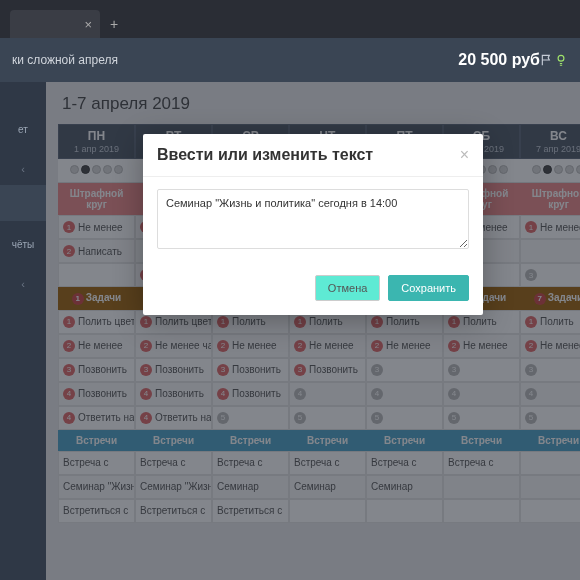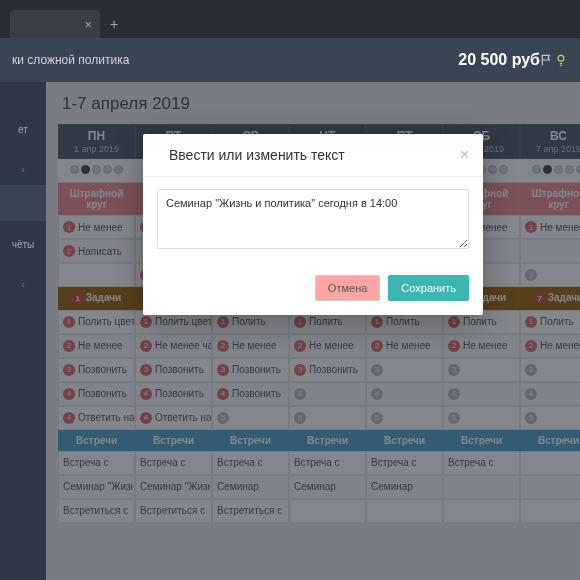--- a/index.html
+++ b/index.html
@@ -45,40 +45,40 @@
   .cell { background: #fff; padding: 5px 4px; border: 1px solid #e5e5e5; color: #555; display:flex; align-items:center; gap:3px; white-space:nowrap; overflow:hidden; font-size:10px; min-height:24px;}
   .cell.alt { background:#f8f8f8; }
   .badge { display:inline-flex; width:12px; height:12px; border-radius:50%; background:#e06666; color:#fff; font-size:8px; align-items:center; justify-content:center; flex-shrink:0;}
   .badge.gray { background:#bbb; }
   .sectbadge { display:inline-flex; width:12px;height:12px;border-radius:50%;background:#c44;color:#fff;font-size:8px;align-items:center;justify-content:center;margin-right:2px;}
 
   
   .overlay { position: absolute; top: 0; left: 0; right: 0; bottom: 0; background: rgba(30,35,45,0.55); display: flex; align-items: flex-start; justify-content: center; padding-top: 52px; }
   .modal { width: 340px; background: #fff; border-radius: 2px; box-shadow: 0 6px 30px rgba(0,0,0,0.3); }
   .modal-head { display:flex; justify-content:space-between; align-items:center; padding: 12px 14px; border-bottom:1px solid #eee;}
-  .modal-title { font-size: 14px; font-weight: normal; color: #333; margin-left: 12px; }
+  .modal-title { font-size: 16px; font-weight: bold; color: #333; }
   .modal-close { color:#bbb; font-size:16px; }
   .modal-body { padding: 12px 14px; }
   .modal-ta { width: 100%; height: 60px; border:1px solid #ddd; border-radius:2px; padding:7px 8px; font-size:11px; color:#333; resize: vertical; font-family: inherit;}
   .modal-foot { padding: 10px 14px 14px; display:flex; justify-content:flex-end; gap:8px; }
-  .btn { padding:6px 12px; font-size:11px; border-radius:2px; border:1px solid #ccc; background:#fca5a5; color:#555; cursor:pointer;}
+  .btn { padding:6px 12px; font-size:11px; border-radius:2px; border:1px solid #ccc; background:#5eead4; color:#555; cursor:pointer;}
   .btn.primary { background:#3bb6b0; border-color:#3bb6b0; color:#fff; }
 </style>
 </head>
 <body>
 
 <div class="chrome">
   <div class="tab">
     <span class="close">×</span>
   </div>
   <div class="newtab">+</div>
 </div>
 
 <div class="appbar">
-  <div class="left">ки сложной политика</div>
+  <div class="left">ки сложной апреля</div>
   <div class="right">
     <span class="balance">20 500 руб</span>
     <span class="flagicon">
       <svg width="14" height="14" viewBox="0 0 24 24" fill="none" stroke="#c5ccd6" stroke-width="2">
           <path d="M4 21V4h12l-2 4 2 4H4"></path>
         </svg>
     </span>
     <span class="bulbicon">
       <svg width="14" height="14" viewBox="0 0 24 24" fill="none" stroke="#9fe26b" stroke-width="2">
           <circle cx="12" cy="9" r="5"></circle>

